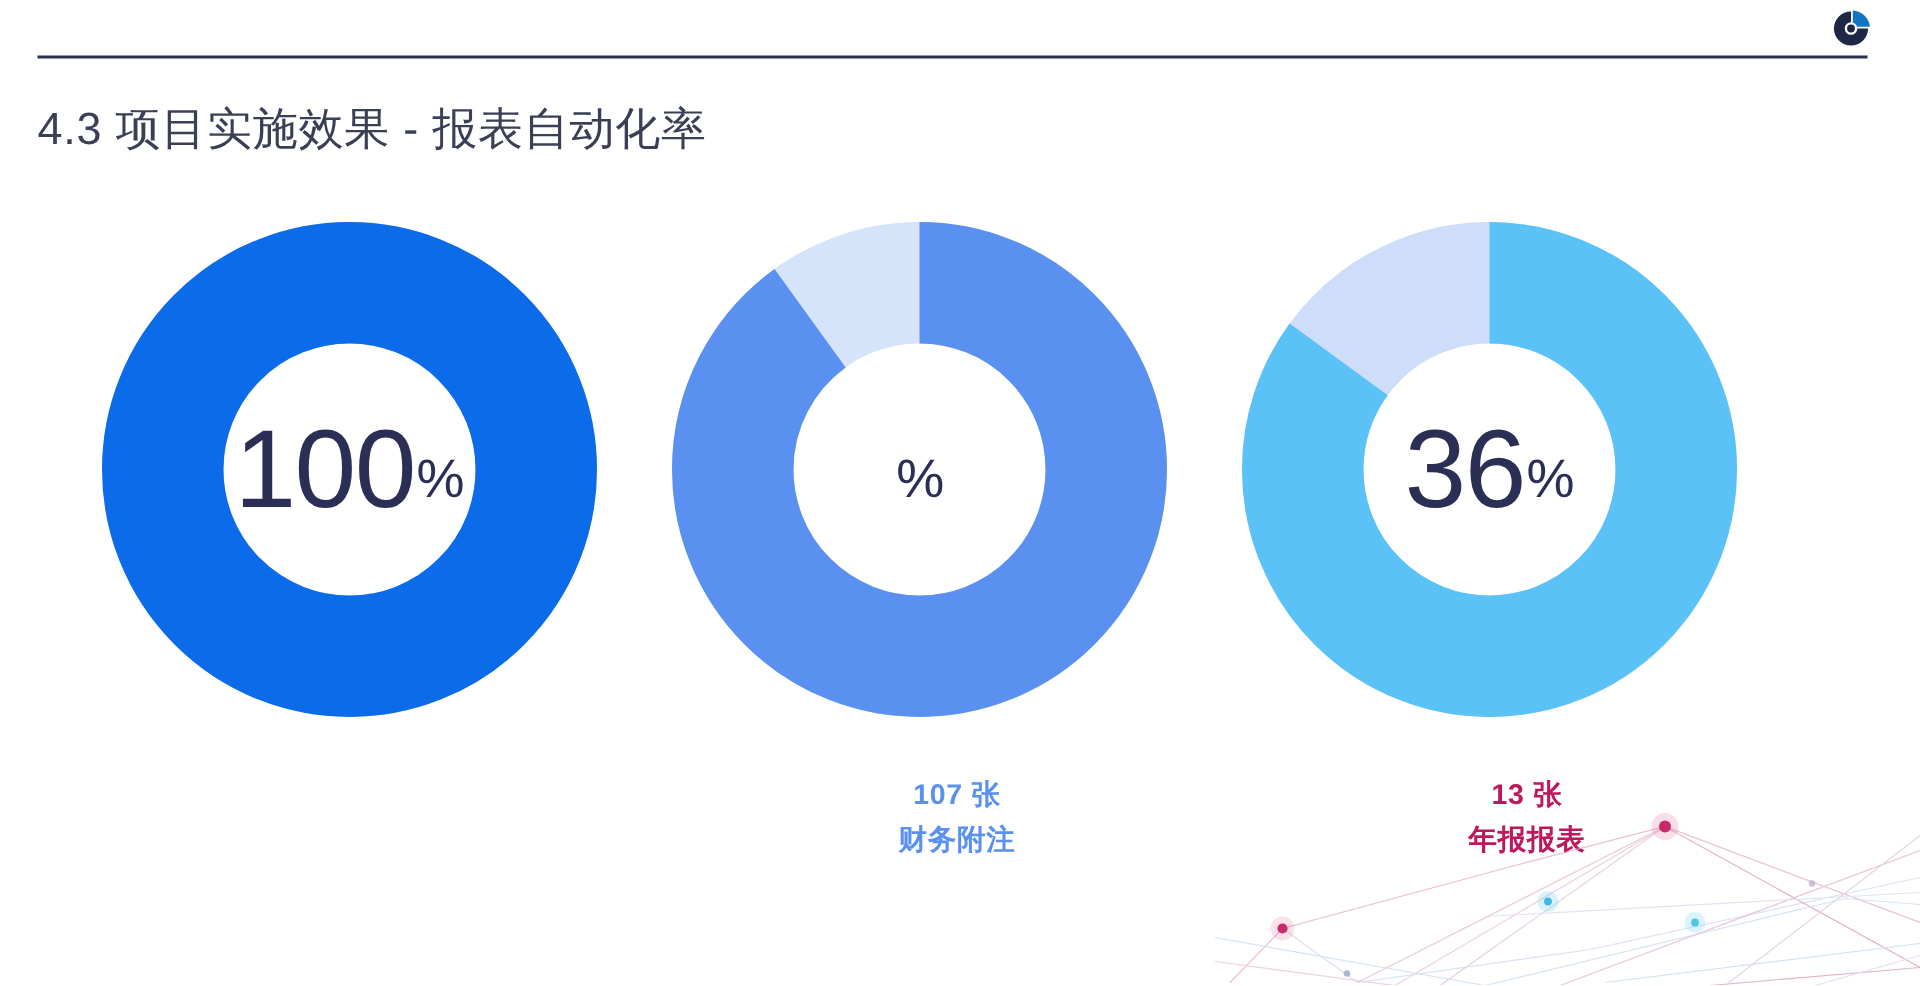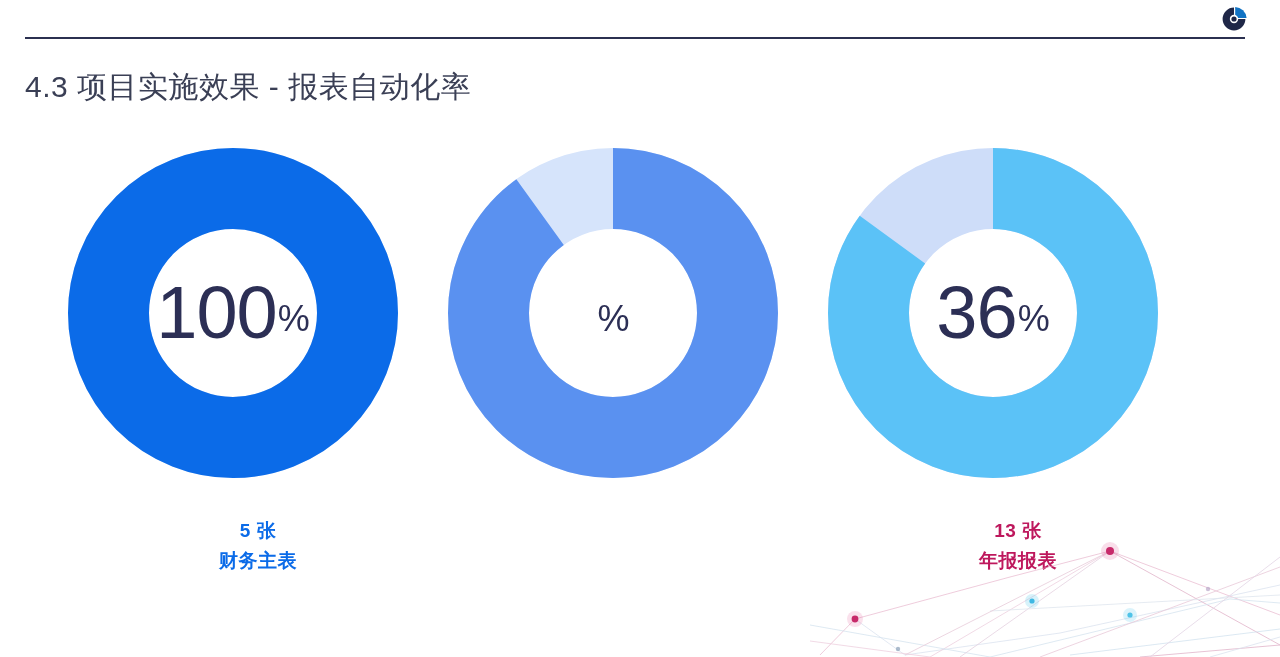--- a/index.html
+++ b/index.html
@@ -157,35 +157,35 @@
       <div class="donut-wrap">
         <svg class="donut-svg" viewBox="0 0 330 330" aria-hidden="true">
           <circle cx="165" cy="165" r="124.5" fill="none" stroke="#d6e4fb" stroke-width="81"></circle>
           <circle id="arc1" cx="165" cy="165" r="124.5" fill="none" stroke="#0b6be8" stroke-width="81" transform="rotate(-90 165 165)" stroke-dasharray="782.2565707438584 782.2565707438584"></circle>
         </svg>
         <div class="donut-center">
           <span class="pct-value" style="color: rgb(44, 47, 85);">100</span>
             <span class="pct-sign" style="color: rgb(44, 47, 85);">%</span>
         </div>
       </div>
-      <div class="donut-caption" style="color: rgb(11, 107, 232);">
-        <span class="cap-line1">5 张</span>
-        <span class="cap-line2">财务主表</span>
-      </div>
     </div>
 
     <div class="donut-card c2">
       <div class="donut-wrap">
         <svg class="donut-svg" viewBox="0 0 330 330" aria-hidden="true">
           <circle cx="165" cy="165" r="124.5" fill="none" stroke="#d6e4fb" stroke-width="81"></circle>
           <circle id="arc2" cx="165" cy="165" r="124.5" fill="none" stroke="#5a91f0" stroke-width="81" transform="rotate(-90 165 165)" stroke-dasharray="704.0309136694726 782.2565707438584"></circle>
         </svg>
         <div class="donut-center">
             <span class="pct-sign" style="color: rgb(44, 47, 85);">%</span>
         </div>
+      </div>
+      <div class="donut-caption" style="color: rgb(90, 145, 240);">
+        <span class="cap-line1">107 张</span>
+        <span class="cap-line2">财务附注</span>
       </div>
     </div>
 
     <div class="donut-card c3">
       <div class="donut-wrap">
         <svg class="donut-svg" viewBox="0 0 330 330" aria-hidden="true">
           <circle cx="165" cy="165" r="124.5" fill="none" stroke="#ceddf9" stroke-width="81"></circle>
           <circle id="arc3" cx="165" cy="165" r="124.5" fill="none" stroke="#5bc2f7" stroke-width="81" transform="rotate(-90 165 165)" stroke-dasharray="664.9180851322797 782.2565707438584"></circle>
         </svg>
         <div class="donut-center">

